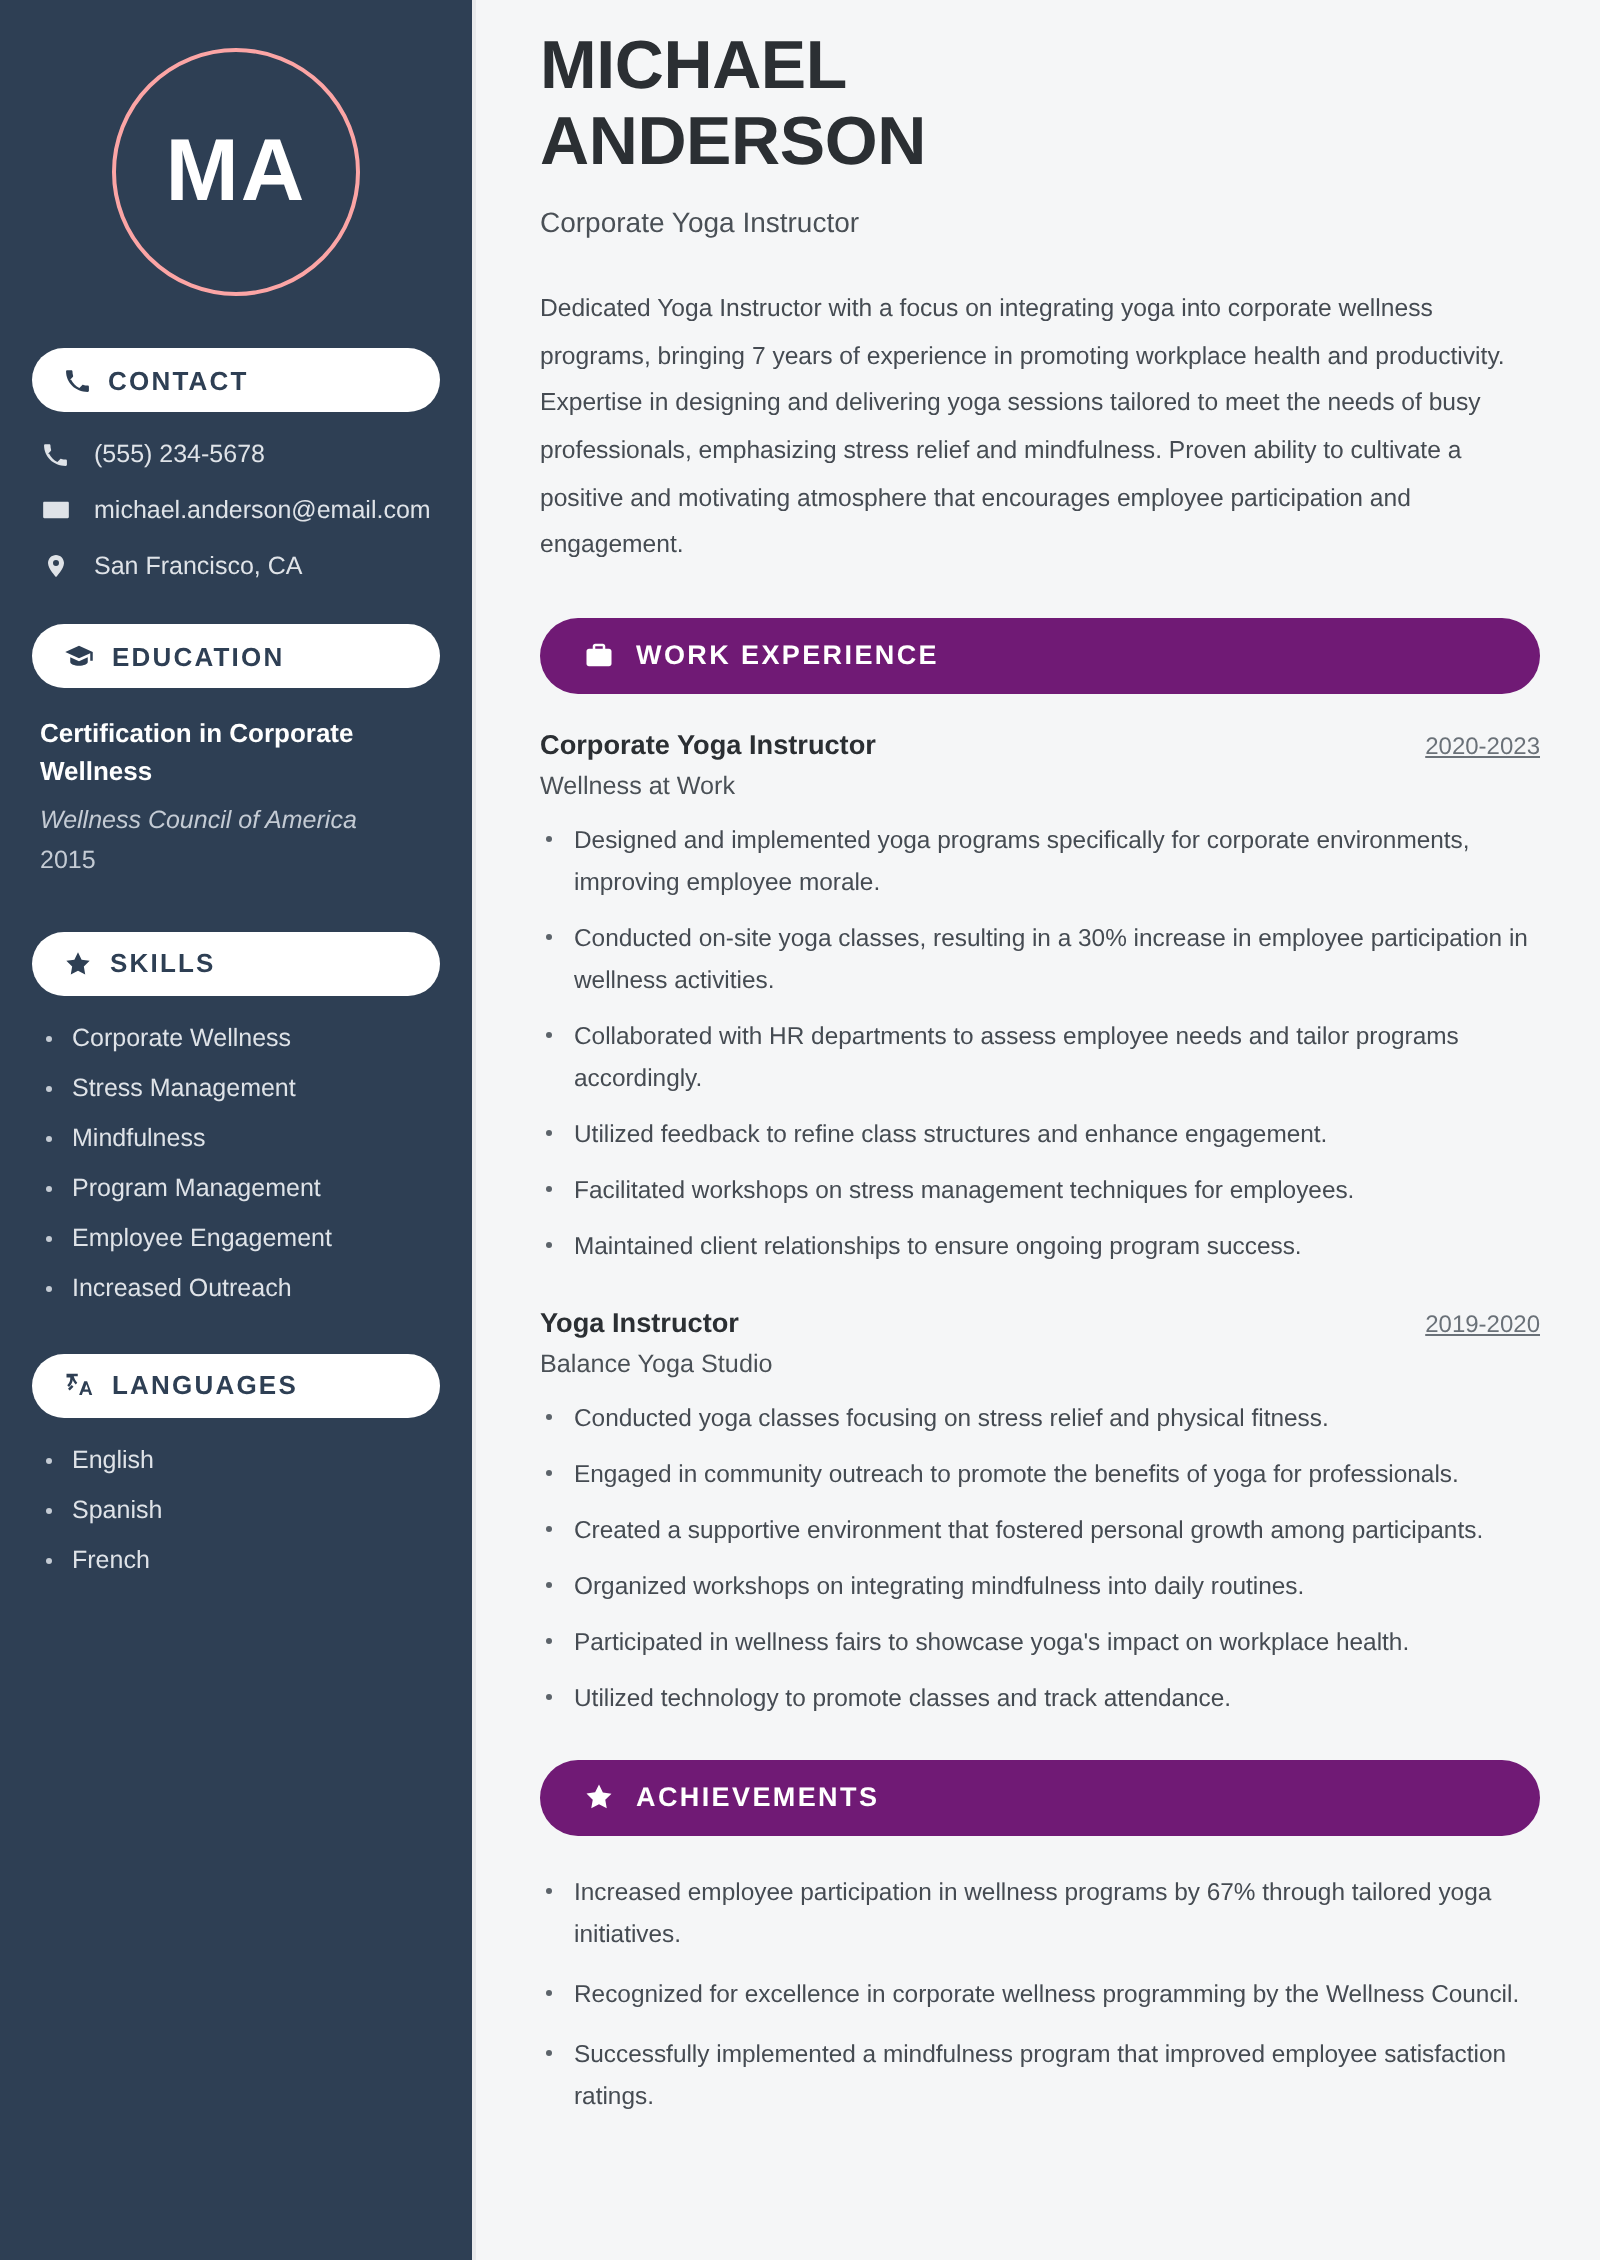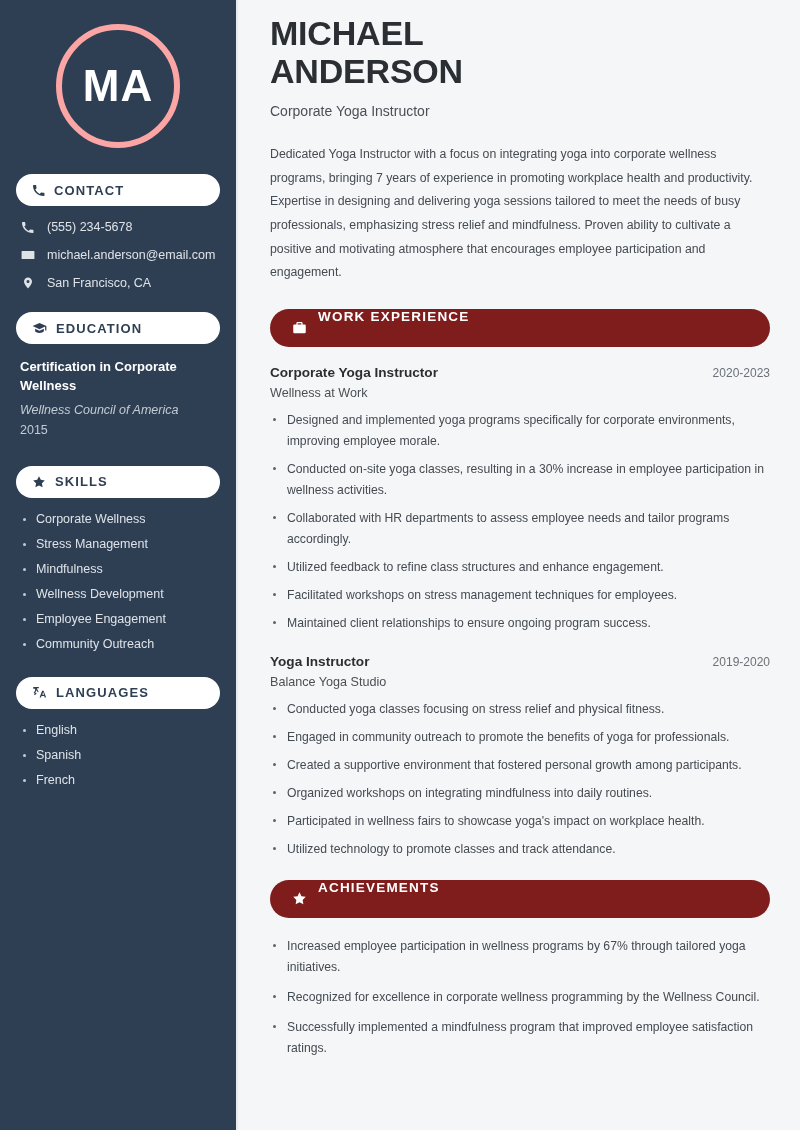--- a/index.html
+++ b/index.html
@@ -33,21 +33,21 @@
 
   .monogram-wrap {
     display: flex;
     justify-content: center;
     padding-top: 24px;
     padding-bottom: 26px;
   }
   .monogram {
     width: 124px;
     height: 124px;
-    border: 6px solid #fca5a5;
+    border: 2px solid #fca5a5;
     border-radius: 50%;
     display: flex;
     align-items: center;
     justify-content: center;
     font-size: 44px;
     font-weight: 700;
     letter-spacing: 1px;
     color: #ffffff;
   }
 
@@ -134,24 +134,25 @@
   }
 
   .summary {
     font-size: 12.3px;
     line-height: 1.92;
     color: #454b52;
     margin-bottom: 24px;
   }
 
   .sec-bar {
-    background: #7f1d1d;
+    background: #701a75;
     border-radius: 22px;
     height: 38px;
     display: flex;
+    align-items: center;
     gap: 11px;
     padding: 0 22px;
     margin-bottom: 18px;
   }
   .sec-bar .sec-label {
     font-size: 13.5px;
     font-weight: 700;
     letter-spacing: 1.2px;
     color: #ffffff;
   }
@@ -166,20 +167,21 @@
   }
   .job-role {
     font-size: 13.6px;
     font-weight: 700;
     color: #2b2f33;
   }
   .job-dates {
     font-size: 12px;
     color: #6a7178;
     white-space: nowrap;
+    text-decoration: underline;
   }
   .job-company {
     font-size: 12.6px;
     color: #4a5056;
     margin-top: 6px;
     margin-bottom: 10px;
   }
 
   .bullets { list-style: none; }
   .bullets li {
@@ -272,23 +274,23 @@
           <path d="M12 2l3.1 6.3 6.9 1-5 4.9 1.2 6.8L12 17.8 5.8 21l1.2-6.8-5-4.9 6.9-1L12 2z"></path>
         </svg>
       </span>
       <span class="pill-label">SKILLS</span>
     </div>
 
     <ul class="side-list">
       <li>Corporate Wellness</li>
       <li>Stress Management</li>
       <li>Mindfulness</li>
-      <li>Wellness Development</li>
+      <li>Program Management</li>
       <li>Employee Engagement</li>
-      <li>Community Outreach</li>
+      <li>Increased Outreach</li>
     </ul>
 
     <div class="pill">
       <span class="ico">
         <svg width="15" height="15" viewBox="0 0 24 24" fill="#2e3f54">
           <path d="M2 3h9v2H7.8c.5 2 1.5 3.8 2.8 5.2l-1.2 1.4C7.9 10.1 6.8 8.2 6.2 6H2V3zm1.2 11.9l3-3 1.4 1.4-3 3-1.4-1.4zM5 5h2v2.2C7 9.5 5.9 11.8 4 13.6l-1.4-1.4C4.1 10.7 5 8.9 5 7V5z"></path>
           <path d="M16.2 9h2.3l4.1 11h-2.2l-.9-2.6h-4.3L14.3 20h-2.2l4.1-11zm.2 6.6h3l-1.5-4.3-1.5 4.3z"></path>
         </svg>
       </span>
       <span class="pill-label">LANGUAGES</span>

